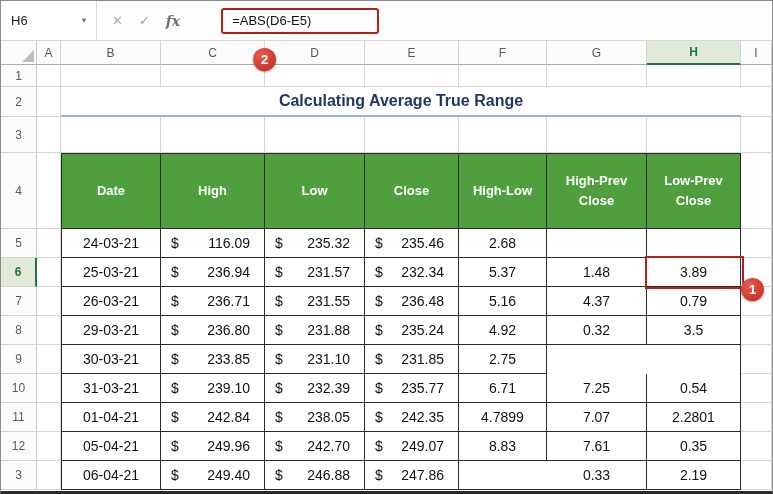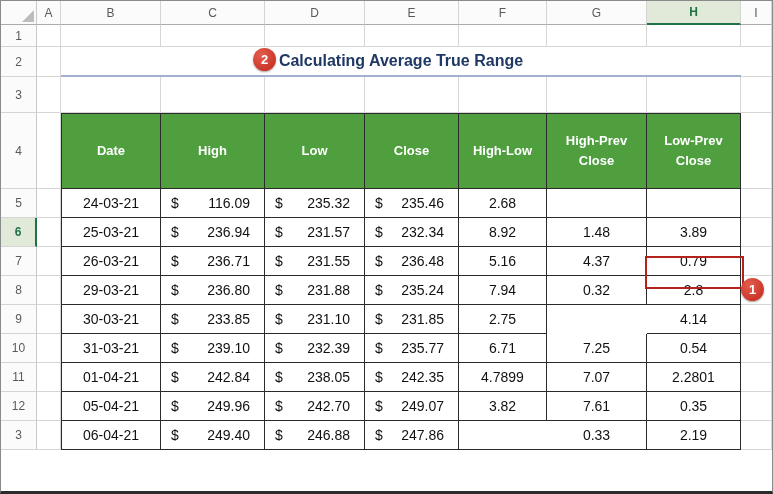--- a/index.html
+++ b/index.html
@@ -77,20 +77,36 @@
   .badge-1 { left:740px; top:277px; }
   .badge-2 { left:252px; top:47px; }
   .cell-box { position:absolute; left:644px; top:255px; width:99px; height:33px;
     border:2px solid var(--box-red); z-index:11; }
 </style>
 </head>
 <body>
 
 <div class="screen">
 
+  <div class="formula-bar">
+    <div class="name-box">
+      <span>H6</span>
+      <span class="name-dropdown">▼</span>
+    </div>
+    <div class="fx-area">
+      <span class="icon-cancel">✕</span>
+      <span class="icon-enter">✓</span>
+      <span class="icon-fx">fx</span>
+    </div>
+    <div class="formula-area">
+      <div class="formula-box">
+        <span class="formula-text">=ABS(D6-E5)</span>
+      </div>
+    </div>
+  </div>
 
   <div class="grid">
     <div class="corner"></div>
     <div class="title-block">Calculating Average True Range</div>
     <div class="table-grid">
         <div class="thead-cell" style="grid-area: 1 / 1;">Date</div>
         <div class="thead-cell" style="grid-area: 1 / 2;">High</div>
         <div class="thead-cell" style="grid-area: 1 / 3;">Low</div>
         <div class="thead-cell" style="grid-area: 1 / 5;">High-Low</div>
         <div class="thead-cell" style="grid-area: 1 / 4;">Close</div>
@@ -118,21 +134,21 @@
           <span>236.94</span>
         </div>
         <div class="tcell currency" style="grid-area: 3 / 3;">
           <span>$</span>
           <span>231.57</span>
         </div>
         <div class="tcell currency" style="grid-area: 3 / 4;">
           <span>$</span>
           <span>232.34</span>
         </div>
-        <div class="tcell center" style="grid-area: 3 / 5;">8.92</div>
+        <div class="tcell center" style="grid-area: 3 / 5;">5.37</div>
         <div class="tcell center" style="grid-area: 3 / 6;">1.48</div>
         <div class="tcell center no-r" style="grid-area: 3 / 7;">3.89</div>
         <div class="tcell center" style="grid-area: 4 / 1;">26-03-21</div>
         <div class="tcell currency" style="grid-area: 4 / 2;">
           <span>$</span>
           <span>236.71</span>
         </div>
         <div class="tcell currency" style="grid-area: 4 / 3;">
           <span>$</span>
           <span>231.55</span>
@@ -150,38 +166,37 @@
           <span>236.80</span>
         </div>
         <div class="tcell currency" style="grid-area: 5 / 3;">
           <span>$</span>
           <span>231.88</span>
         </div>
         <div class="tcell currency" style="grid-area: 5 / 4;">
           <span>$</span>
           <span>235.24</span>
         </div>
-        <div class="tcell center" style="grid-area: 5 / 5;">7.94</div>
+        <div class="tcell center" style="grid-area: 5 / 5;">4.92</div>
         <div class="tcell center" style="grid-area: 5 / 6;">0.32</div>
-        <div class="tcell center no-r" style="grid-area: 5 / 7;">2.8</div>
+        <div class="tcell center no-r" style="grid-area: 5 / 7;">3.5</div>
         <div class="tcell center" style="grid-area: 6 / 1;">30-03-21</div>
         <div class="tcell currency" style="grid-area: 6 / 2;">
           <span>$</span>
           <span>233.85</span>
         </div>
         <div class="tcell currency" style="grid-area: 6 / 3;">
           <span>$</span>
           <span>231.10</span>
         </div>
         <div class="tcell currency" style="grid-area: 6 / 4;">
           <span>$</span>
           <span>231.85</span>
         </div>
         <div class="tcell center" style="grid-area: 6 / 5;">2.75</div>
-        <div class="tcell center no-r" style="grid-area: 6 / 7;">4.14</div>
         <div class="tcell center" style="grid-area: 7 / 1;">31-03-21</div>
         <div class="tcell currency" style="grid-area: 7 / 2;">
           <span>$</span>
           <span>239.10</span>
         </div>
         <div class="tcell currency" style="grid-area: 7 / 3;">
           <span>$</span>
           <span>232.39</span>
         </div>
         <div class="tcell currency" style="grid-area: 7 / 4;">
@@ -213,21 +228,21 @@
           <span>249.96</span>
         </div>
         <div class="tcell currency" style="grid-area: 9 / 3;">
           <span>$</span>
           <span>242.70</span>
         </div>
         <div class="tcell currency" style="grid-area: 9 / 4;">
           <span>$</span>
           <span>249.07</span>
         </div>
-        <div class="tcell center" style="grid-area: 9 / 5;">3.82</div>
+        <div class="tcell center" style="grid-area: 9 / 5;">8.83</div>
         <div class="tcell center" style="grid-area: 9 / 6;">7.61</div>
         <div class="tcell center no-r" style="grid-area: 9 / 7;">0.35</div>
         <div class="tcell center no-b" style="grid-area: 10 / 1;">06-04-21</div>
         <div class="tcell currency no-b" style="grid-area: 10 / 2;">
           <span>$</span>
           <span>249.40</span>
         </div>
         <div class="tcell currency no-b" style="grid-area: 10 / 3;">
           <span>$</span>
           <span>246.88</span>

